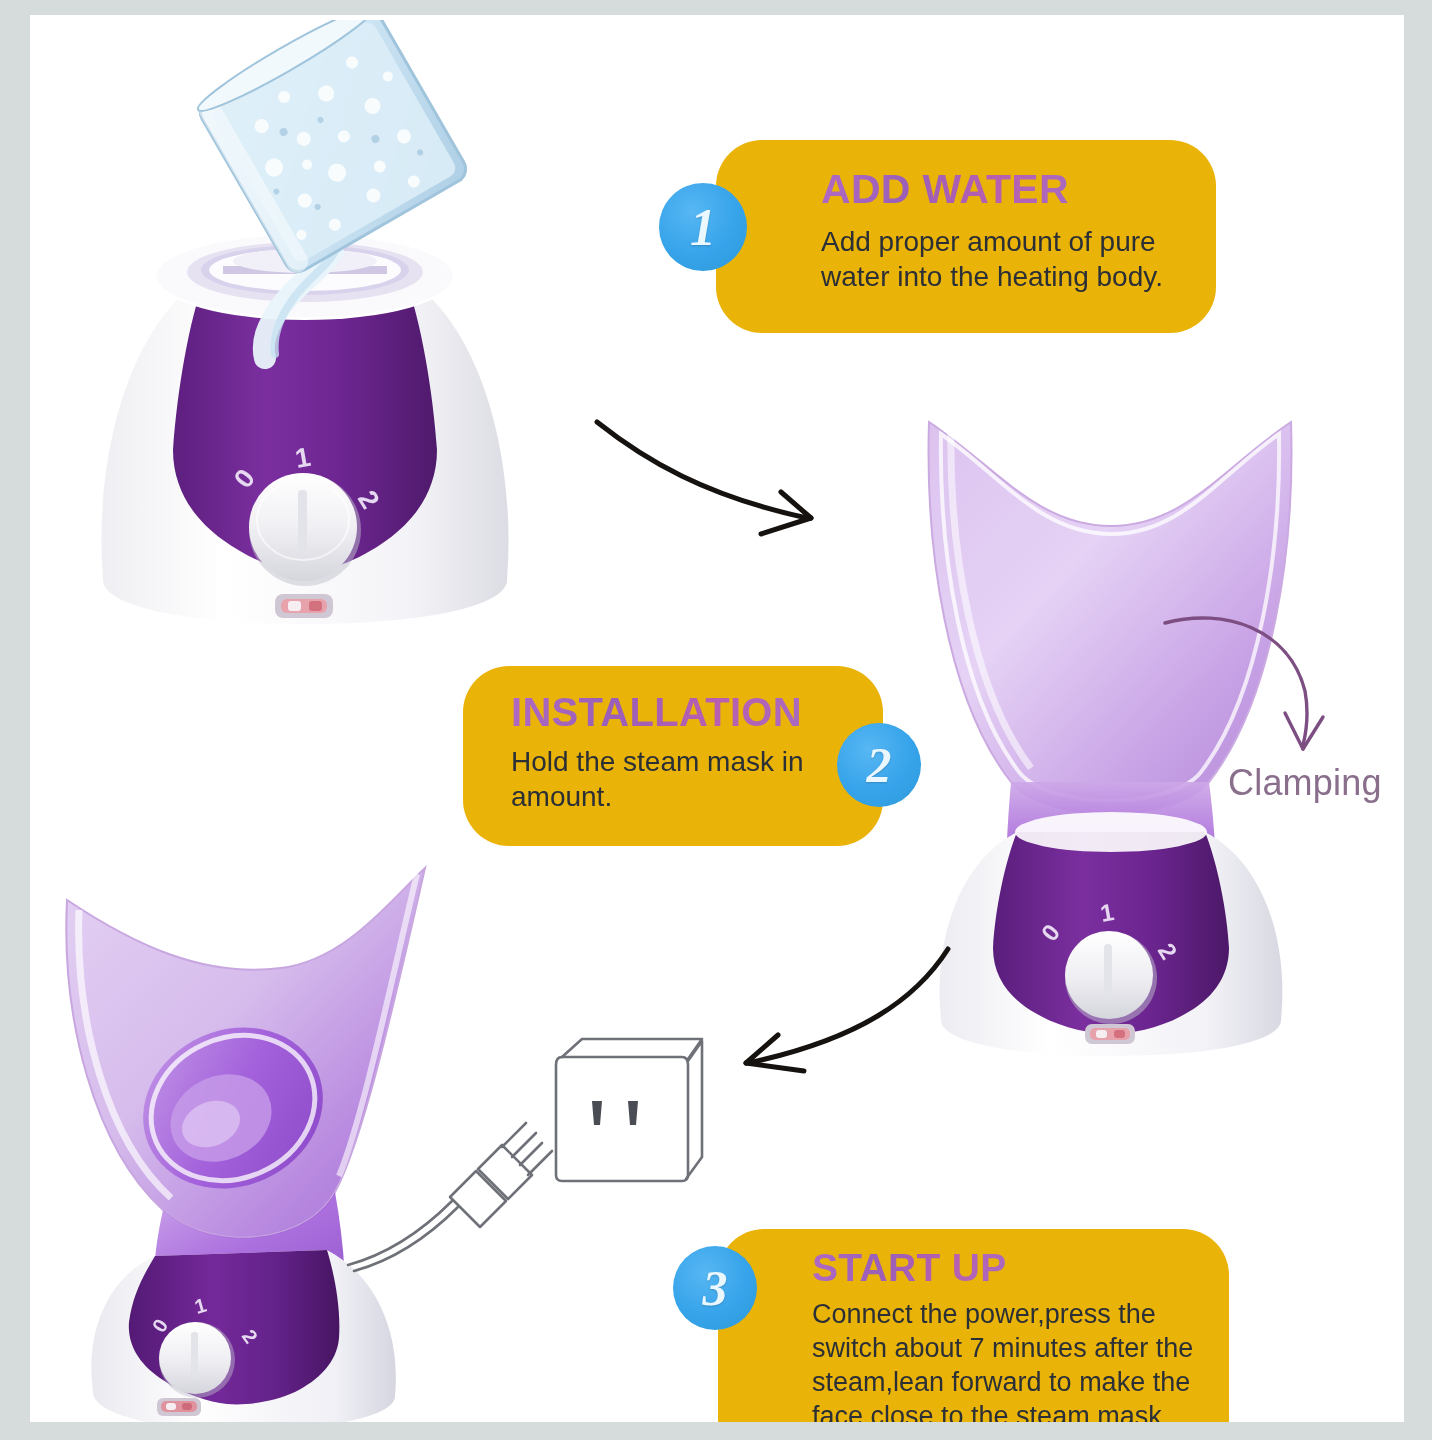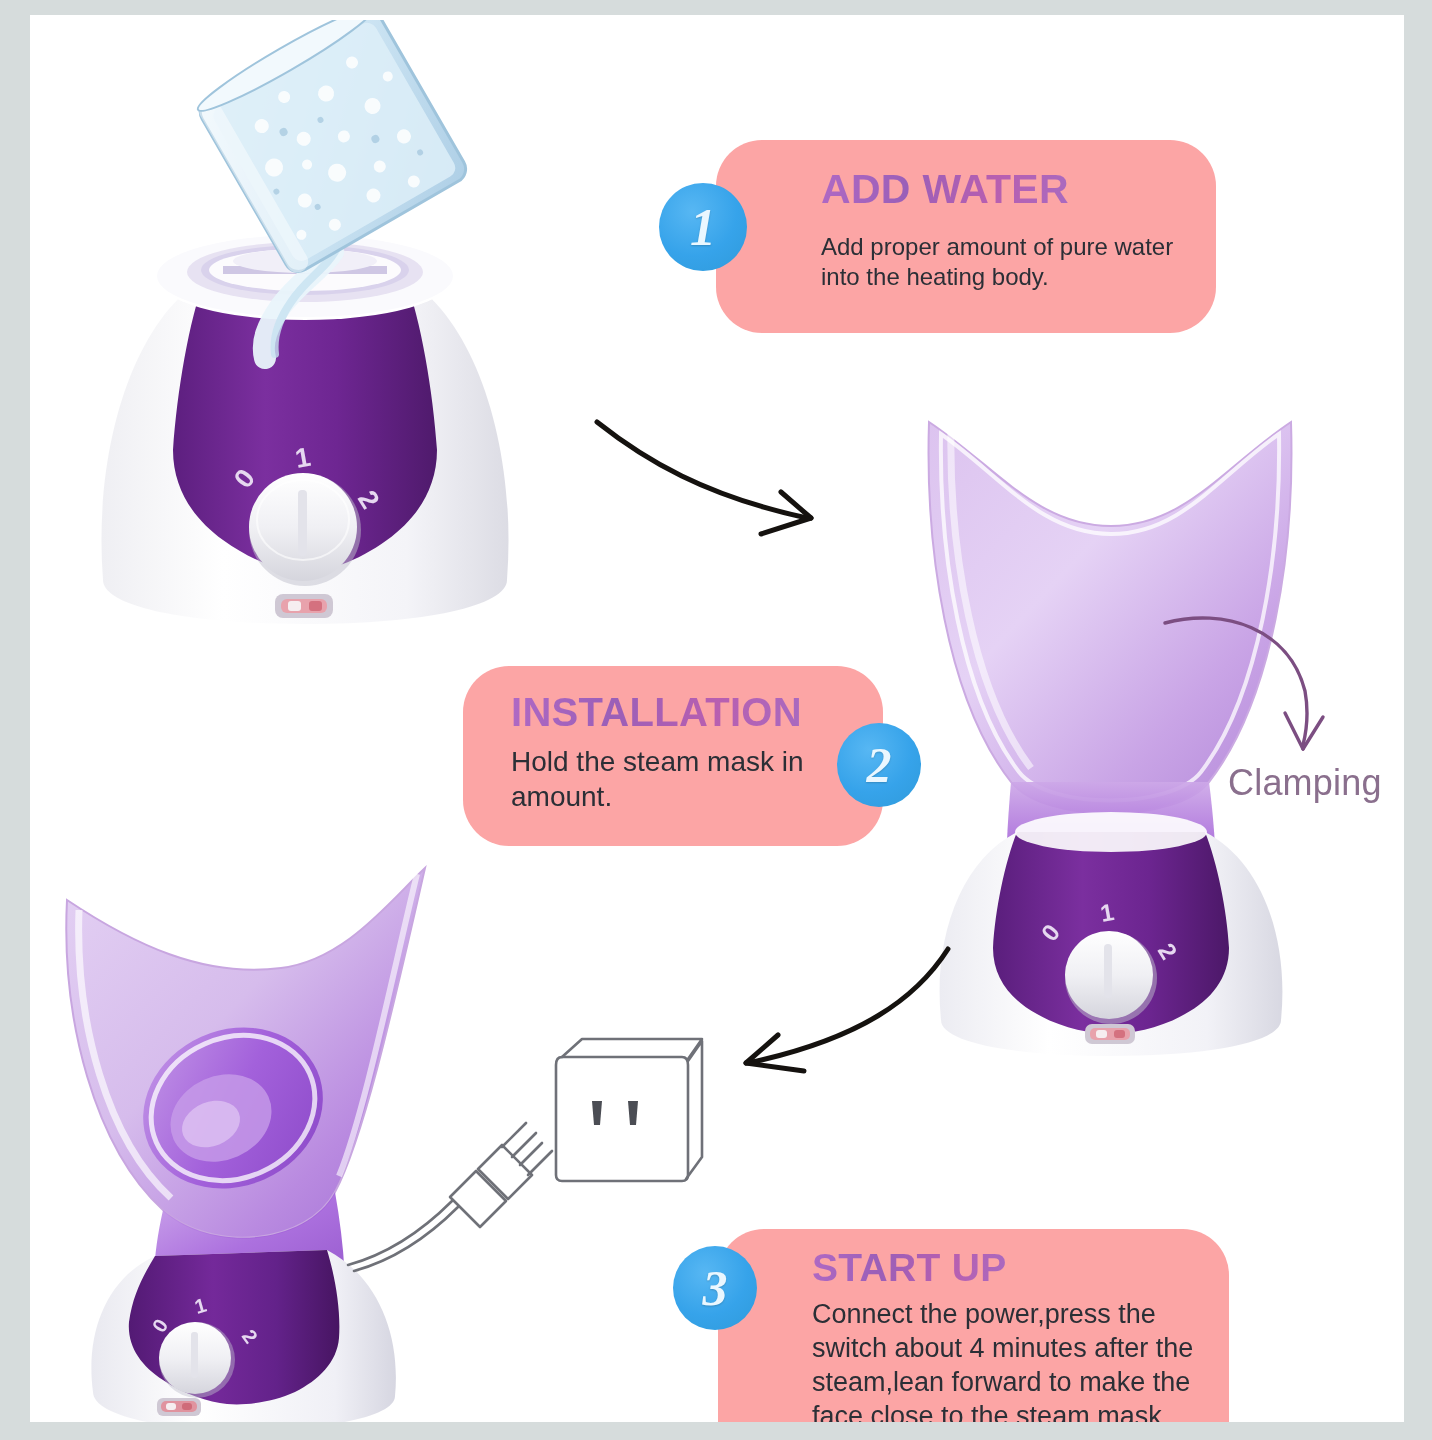--- a/index.html
+++ b/index.html
@@ -13,21 +13,21 @@
     position:absolute;
     left:30px;top:15px;
     width:1374px;height:1407px;
     background:#ffffff;
     overflow:hidden;
   }
 
   
   .bubble{
     position:absolute;
-    background:#fca5a5;
+    background:#eab308;
     border-radius:46px;
     box-sizing:border-box;
   }
   .bub-title{
     font-weight:bold;
     letter-spacing:.3px;
     background:linear-gradient(100deg,#b069c4 0%,#9a5fb8 35%,#b85fb0 70%,#a86ac0 100%);
     -webkit-background-clip:text;
     background-clip:text;
     color:#a863bd;
@@ -46,21 +46,21 @@
     font-family:"Liberation Serif", serif;
     font-style:italic;
     font-weight:bold;
     display:flex;align-items:center;justify-content:center;
     text-shadow:0 1px 2px rgba(0,0,0,.18);
   }
 
   
   #bubble1{left:686px;top:125px;width:500px;height:193px;}
   #b1-title{position:absolute;left:105px;top:28px;font-size:41px;}
-  #b1-body{position:absolute;left:105px;top:92px;width:390px;font-size:24px;}
+  #b1-body{position:absolute;left:105px;top:84px;width:390px;font-size:28px;}
   #badge1{left:629px;top:168px;width:88px;height:88px;font-size:52px;}
 
   
   #bubble2{left:433px;top:651px;width:420px;height:180px;}
   #b2-title{position:absolute;left:48px;top:25px;font-size:40px;}
   #b2-body{position:absolute;left:48px;top:78px;width:330px;font-size:28px;}
   #badge2{left:807px;top:708px;width:84px;height:84px;font-size:50px;}
 
   
   #bubble3{left:688px;top:1214px;width:511px;height:241px;}
@@ -382,17 +382,17 @@
   <div class="badge" id="badge1">1</div>
 
   <div class="bubble" id="bubble2">
     <div class="bub-title" id="b2-title">INSTALLATION</div>
     <div class="bub-body" id="b2-body">Hold the steam mask in amount.</div>
   </div>
   <div class="badge" id="badge2">2</div>
 
   <div class="bubble" id="bubble3">
     <div class="bub-title" id="b3-title">START UP</div>
-    <div class="bub-body" id="b3-body">Connect the power,press the switch about 4 minutes after the steam,lean forward to make the face close to the steam mask.</div>
+    <div class="bub-body" id="b3-body">Connect the power,press the switch about 7 minutes after the steam,lean forward to make the face close to the steam mask.</div>
   </div>
   <div class="badge" id="badge3">3</div>
 
 </div>
 
 </body></html>

